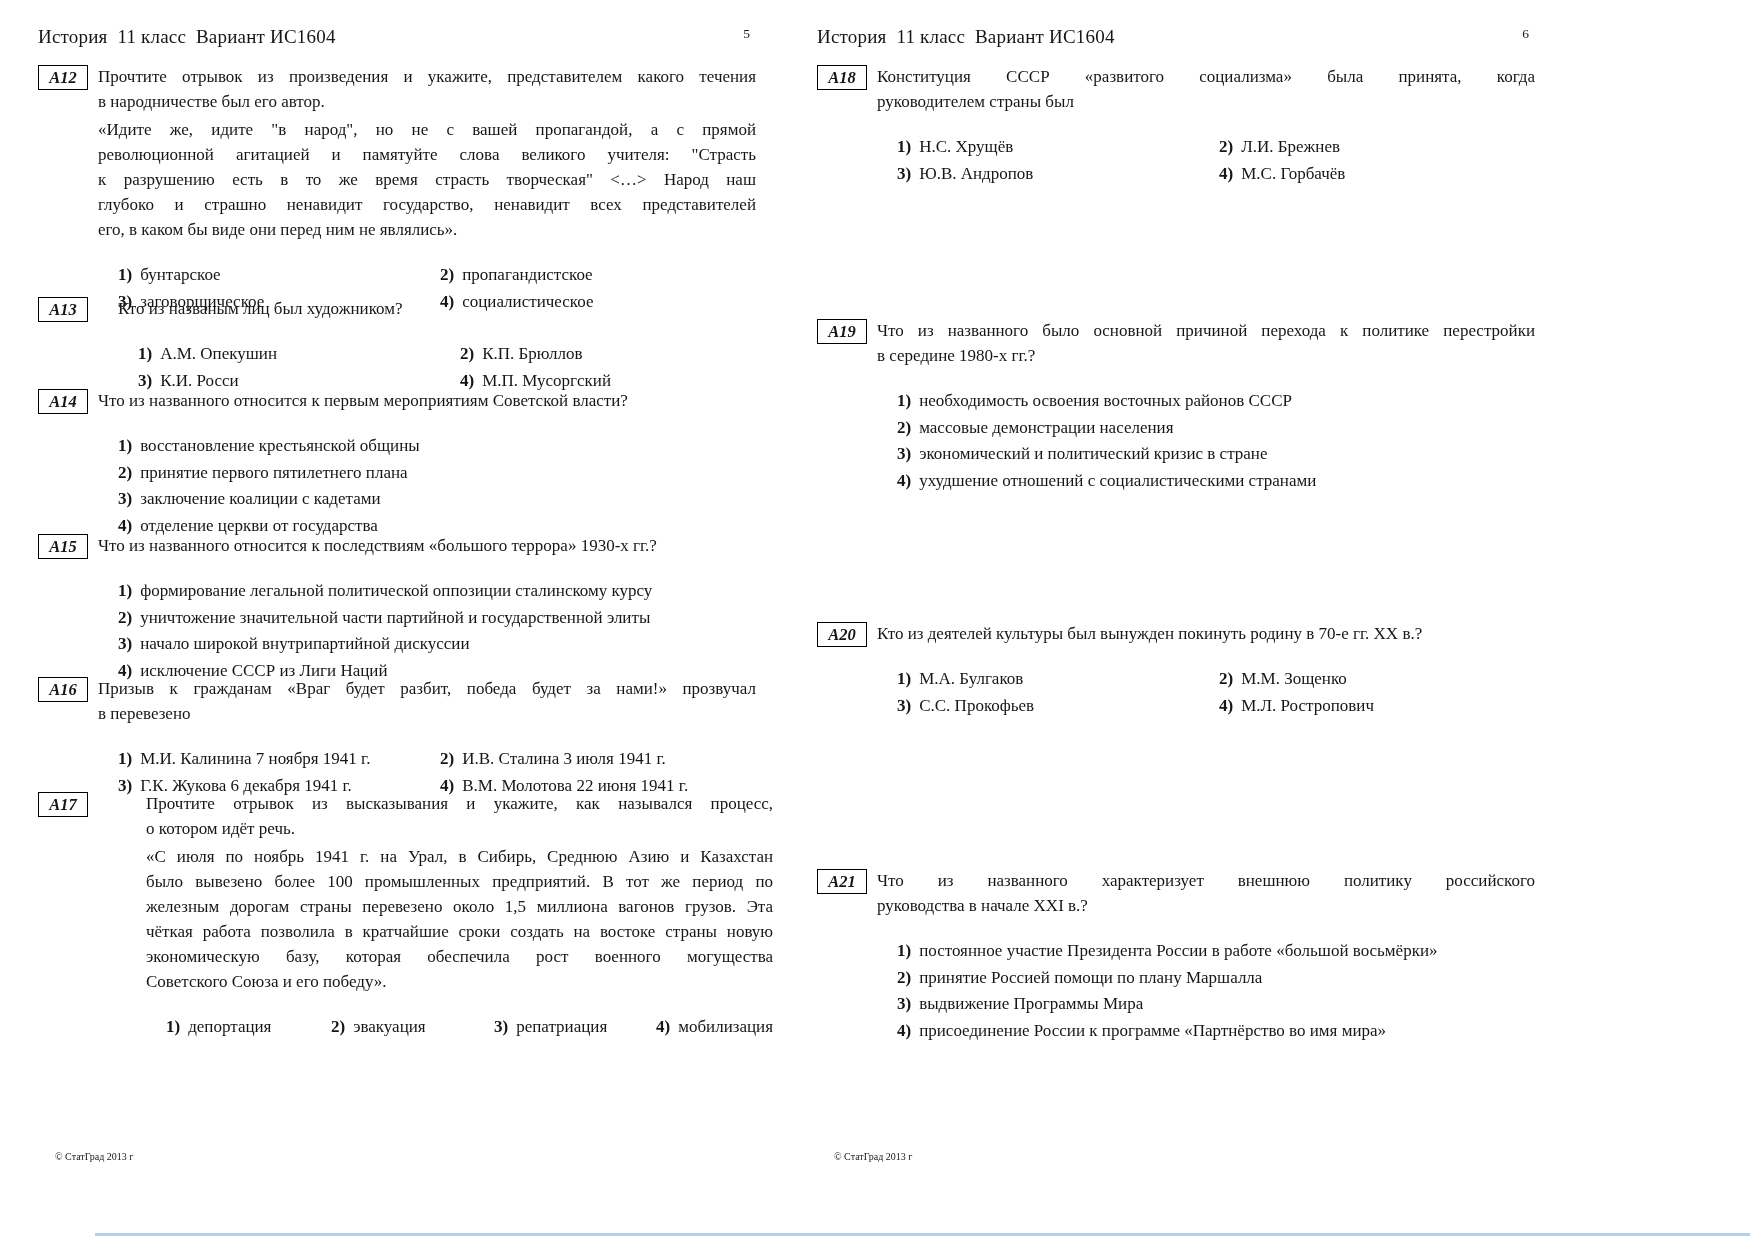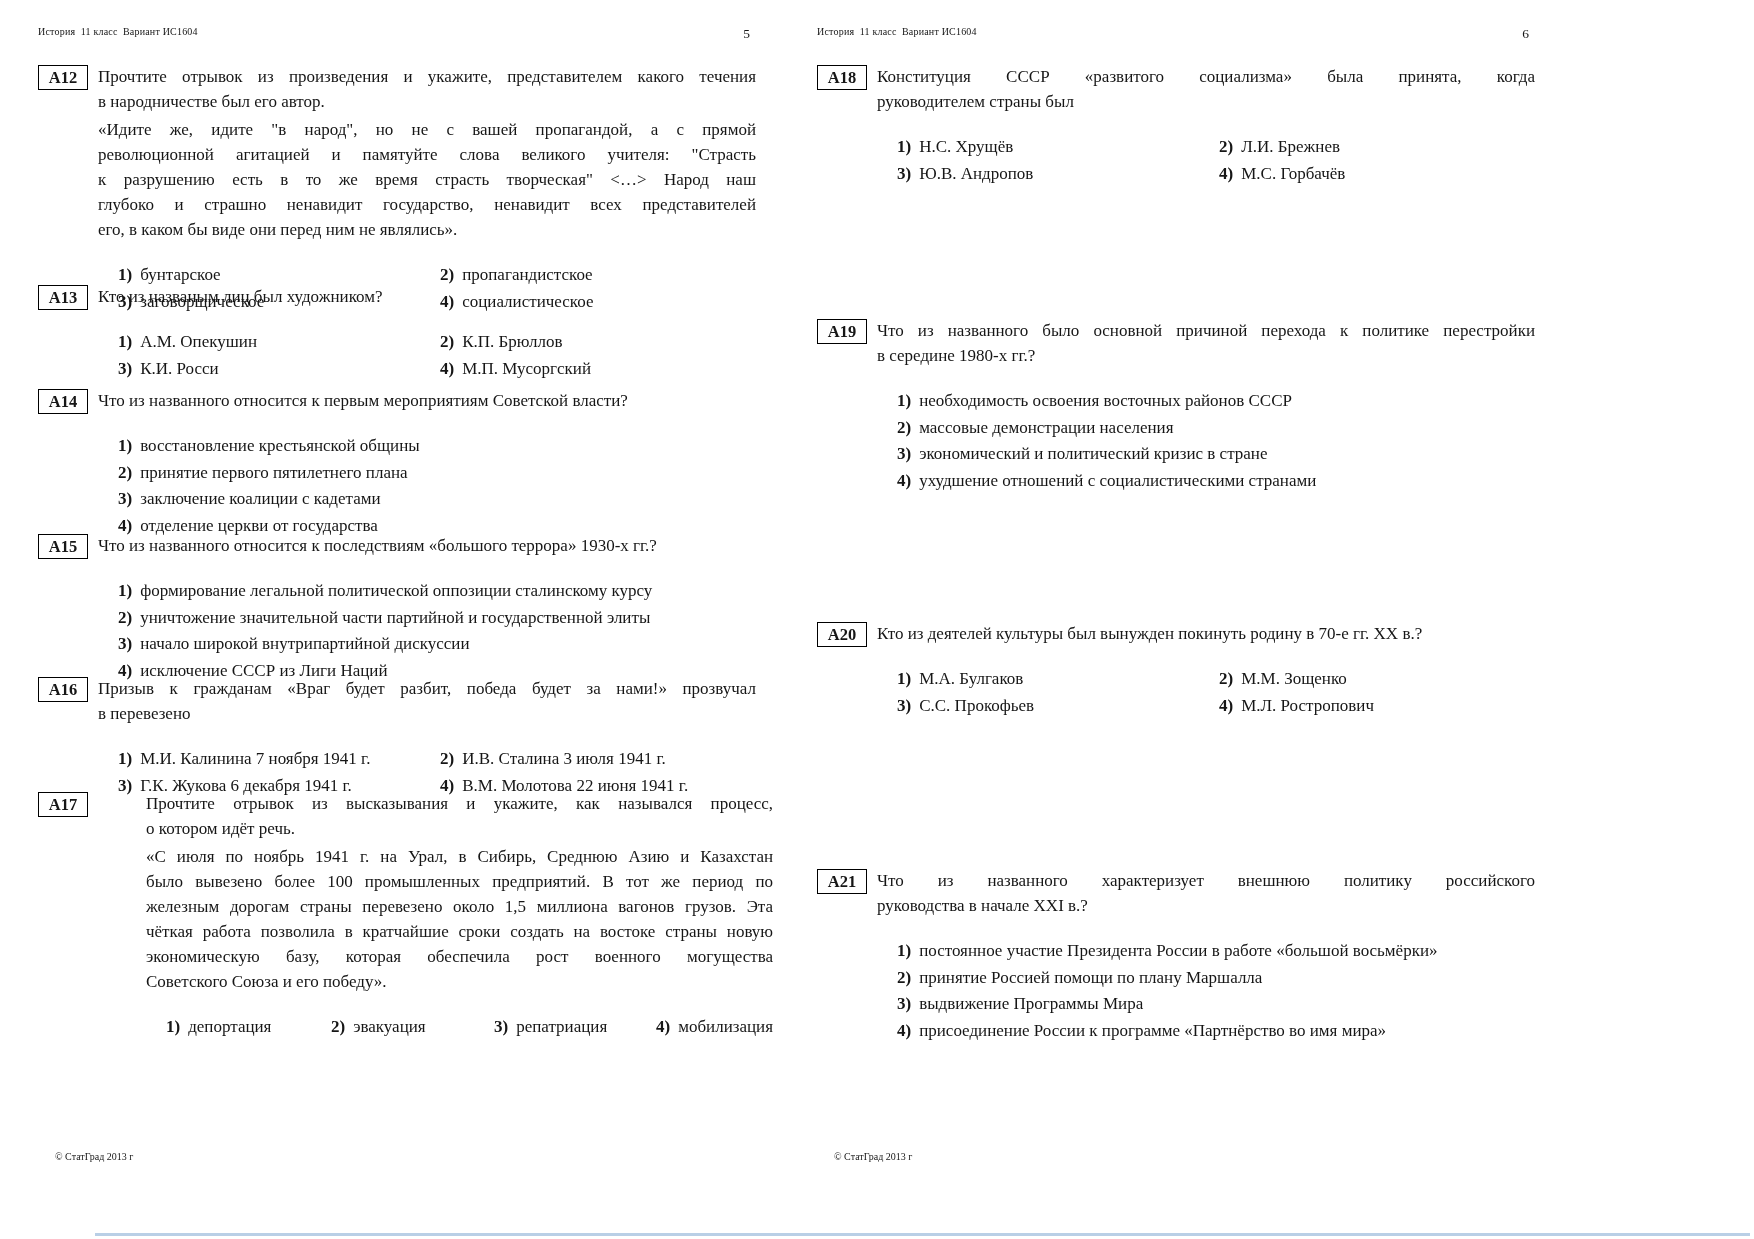--- a/index.html
+++ b/index.html
@@ -7,43 +7,43 @@
     width:1754px;height:1239px;position:relative;overflow:hidden;
     background:#ffffff;color:#161616;
     font-family:"Liberation Serif","DejaVu Serif",serif;
   }
   .page{position:absolute;top:0;width:718px;height:1239px;}
   #page-left{left:38px;}
   #page-right{left:817px;}
 
   .running-header{
     position:absolute;top:26px;left:0;
-    font-size:10px;white-space:pre;letter-spacing:.2px;
+    font-size:19px;white-space:pre;letter-spacing:.2px;
   }
   .page-number{position:absolute;top:26px;right:6px;font-size:13.5px;}
   .footer{position:absolute;top:1151px;left:17px;font-size:10px;white-space:pre;}
 
   .question{position:absolute;left:0;width:718px;display:flex;align-items:flex-start;}
   .qbox{
     flex:0 0 48px;border:1.6px solid #000;margin-top:1px;
-    font-weight:bold;font-size:16.5px;line-height:23px;height:23px;text-align:center;
+    font-weight:bold;font-size:16.5px;line-height:23px;height:23px;text-align:center;font-style:italic;
   }
   .qbody{margin-left:10px;flex:1 1 auto;font-size:17px;line-height:25px;}
   .qtitle div.jline, .qquote div.jline{text-align:justify;text-align-last:justify;}
   .qtitle div.lastline, .qquote div.lastline{text-align:left;}
   .qquote{margin-top:3px;}
   .opts{margin-top:20px;padding-left:20px;}
   .opts .opt{line-height:26.5px;}
   .opts.two-col{display:grid;grid-template-columns:322px auto;}
   .opts.one-col{display:block;}
   .opts.inline{display:grid;grid-template-columns:165px 163px 162px auto;}
   .optnum{font-weight:bold;margin-right:8px;}
 
   
-  .q-A12{top:64px;}  .q-A13{top:284px;} .q-A14{top:388px;} .q-A15{top:533px;}
+  .q-A12{top:64px;}  .q-A13{top:296px;gap:20px;} .q-A14{top:388px;} .q-A15{top:533px;}
   .q-A16{top:676px;} .q-A17{top:791px;gap:48px;}
   .q-A18{top:64px;}  .q-A19{top:318px;} .q-A20{top:621px;} .q-A21{top:868px;}
 
   .bottom-edge-line{
     position:absolute;left:95px;right:4px;bottom:3px;height:3px;
     background:#b9cfe6;
   }
 </style>
 </head>
 <body>

